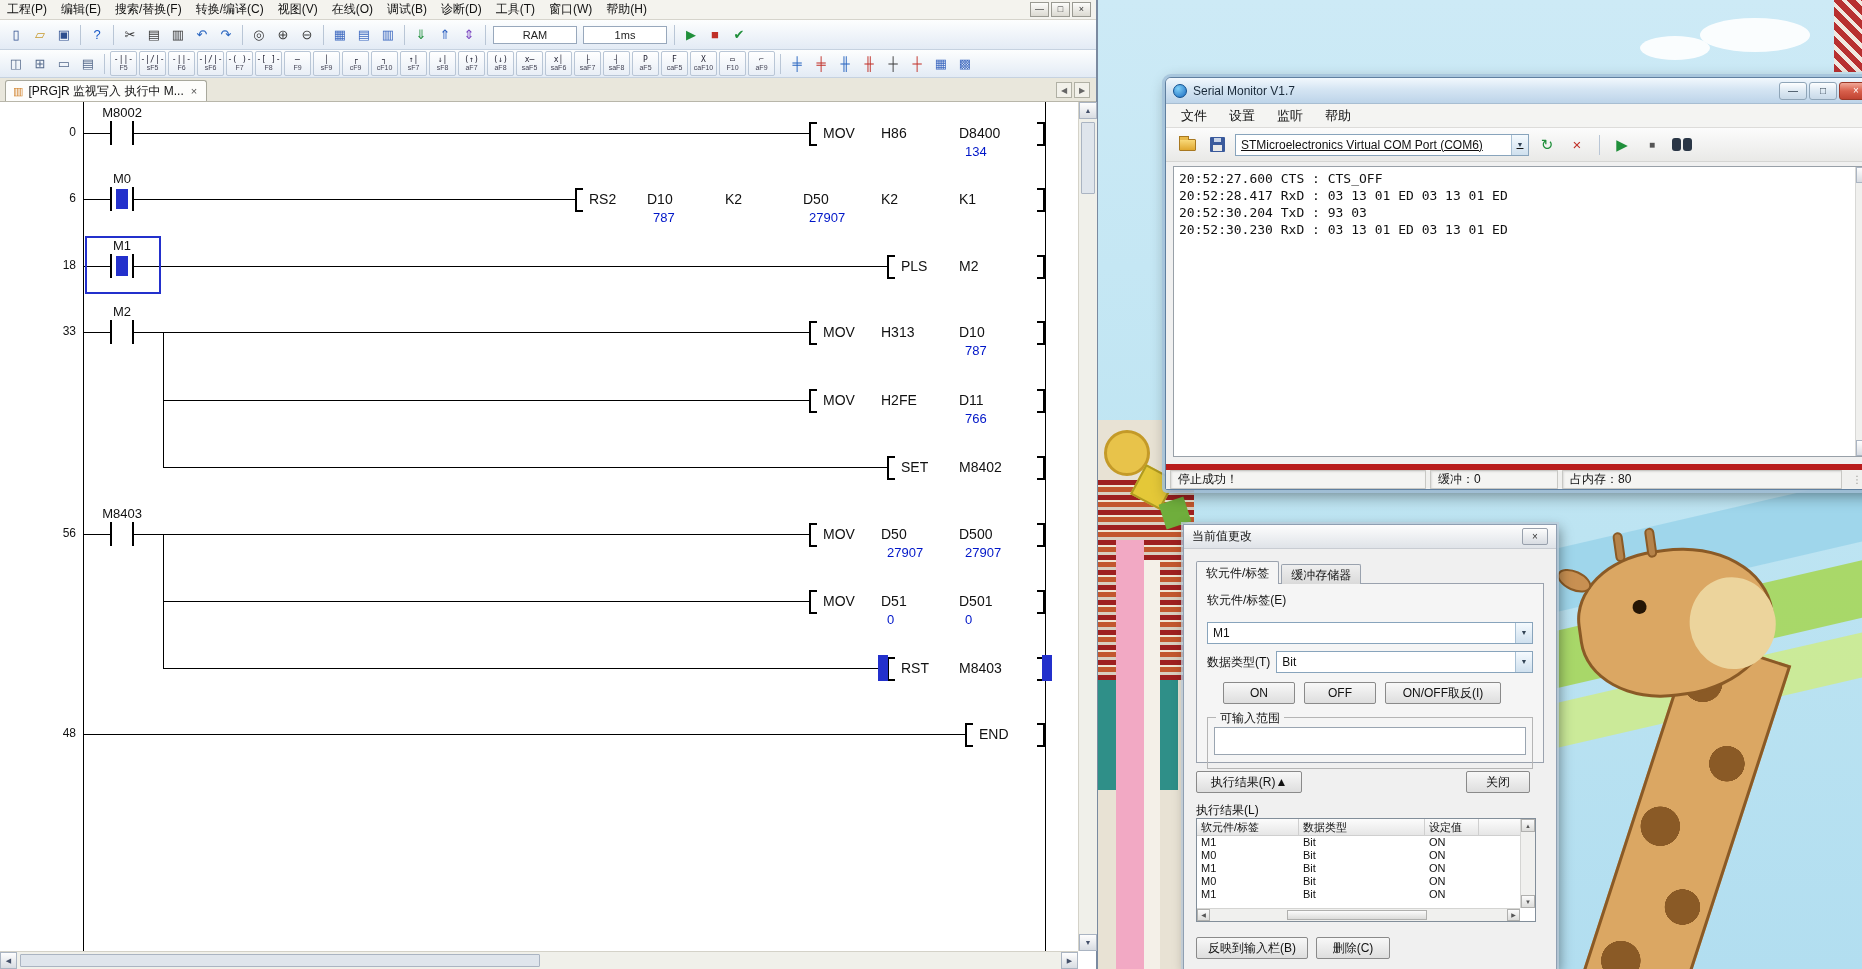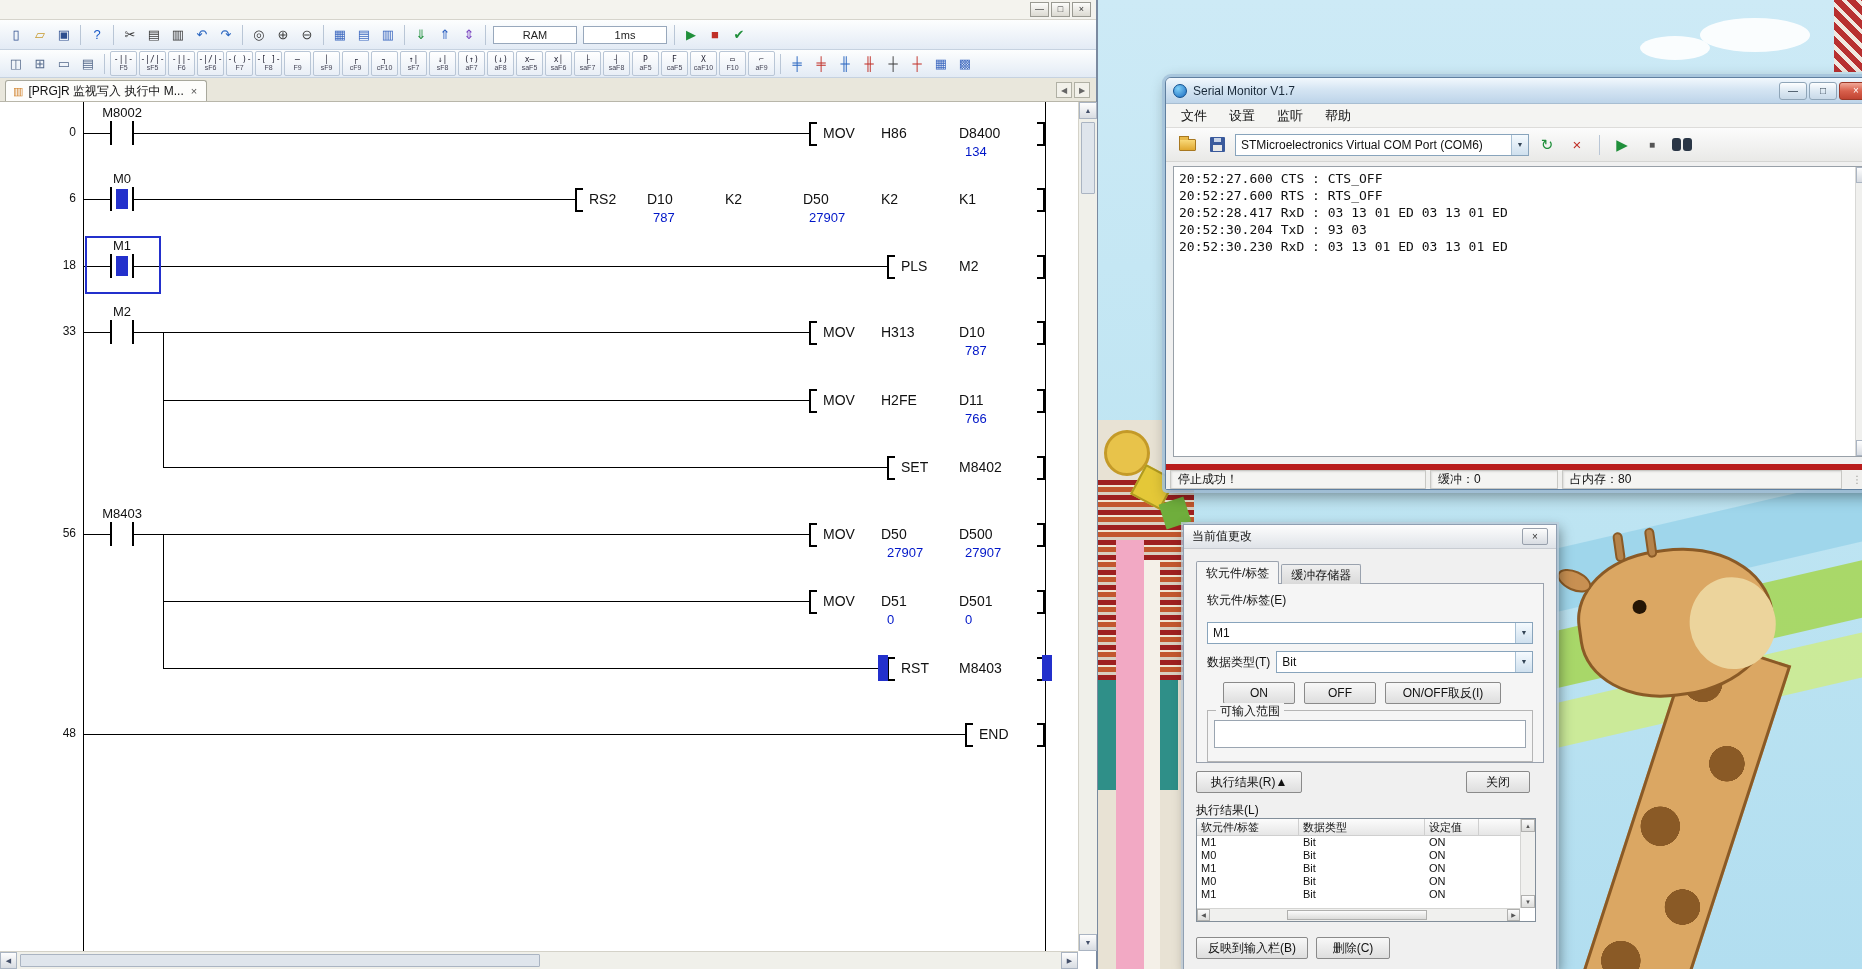--- a/index.html
+++ b/index.html
@@ -108,21 +108,21 @@
   .stb.close { width:34px; color:#fff; border-color:#9a3828; background:linear-gradient(#f0a898,#d8604c 50%,#c04432); }
   .st-menu { height:24px; display:flex; align-items:center; background:#f4f4f2; border-bottom:1px solid #dddcda; font-size:13px; padding-left:4px; }
   .st-menu span { padding:3px 11px; }
   .st-tools { height:34px; display:flex; align-items:center; gap:6px; background:linear-gradient(#fcfcfc,#e9e9e7);
       border-bottom:1px solid #d5d5d3; padding:0 9px; }
   .ic-folder { width:17px; height:12px; background:linear-gradient(#f8d878,#e0a830); border:1px solid #a87820; border-radius:1px; position:relative; }
   .ic-folder::before { content:""; position:absolute; top:-4px; left:-1px; width:8px; height:3px; background:#e8b848; border:1px solid #a87820; border-bottom:none; }
   .ic-floppy { width:15px; height:15px; background:#3a5a9c; position:relative; border-radius:1px; }
   .ic-floppy::before { content:""; position:absolute; left:3px; bottom:1px; width:9px; height:6px; background:#e8e8e8; }
   .ic-floppy::after { content:""; position:absolute; left:4px; top:1px; width:7px; height:4px; background:#c8d4e8; }
-  .combo { width:294px; height:22px; background:#fff; border:1px solid #88a4bc; display:flex; align-items:center; font-size:12px; }
+  .combo { width:294px; height:22px; background:#fff; border:1px solid #88a4bc; display:flex; align-items:center; font-size:12px;text-decoration:underline; }
   .combo .tx { flex:1; padding:0 5px; white-space:nowrap; overflow:hidden; }
   .combo .da { width:17px; height:20px; background:linear-gradient(#f5fafe,#cfe0ee); border-left:1px solid #a8c0d4;
                text-align:center; font-size:7px; line-height:19px; color:#345; }
   .ic-txt { font-size:15px; line-height:1; }
   .ic-binoc { width:20px; height:13px; position:relative; }
   .ic-binoc::before,.ic-binoc::after { content:""; position:absolute; top:0; width:9px; height:13px; background:#2a3646; border-radius:3px; }
   .ic-binoc::before { left:0; } .ic-binoc::after { right:0; }
   .st-log { position:absolute; left:7px; right:7px; top:88px; bottom:32px; background:#fff; border:1px solid #98a0a8;
       font-family:"DejaVu Sans Mono",monospace; font-size:13px; padding:3px 22px 3px 5px; overflow:hidden; }
   .logline { line-height:17px; white-space:pre; }
@@ -148,21 +148,21 @@
   .fld-label { display:block; margin-bottom:13px; }
   .dcombo { height:22px; background:#fff; border:1px solid #88a4bc; display:flex; align-items:center; }
   .dcombo .tx { flex:1; padding:0 5px; }
   .dcombo .da { width:17px; height:20px; background:linear-gradient(#f5fafe,#cfe0ee); border-left:1px solid #a8c0d4;
       text-align:center; font-size:7px; line-height:19px; color:#345; }
   .row-inline { display:flex; align-items:center; margin-top:7px; gap:6px; }
   .btnrow { display:flex; gap:9px; margin-top:9px; padding-left:16px; }
   .btn { border:1px solid #8a8a8a; border-radius:2px; background:linear-gradient(#f8f8f8,#dedede);
       text-align:center; font-size:12px; height:22px; line-height:20px; }
   .b-on { width:72px; } .b-off { width:72px;text-align:center; } .b-tg { width:116px; }
-  .groupbox { border:1px solid #b5b5b5; position:relative; margin-top:6px; padding:9px 6px 6px; height:52px; }
+  .groupbox { border:1px solid #b5b5b5; position:relative; margin-top:13px; padding:9px 6px 6px; height:52px; }
   .legend { position:absolute; top:-8px; left:8px; background:#f5f5f5; padding:0 4px; }
   .range-input { background:#fff; border:1px solid #9aa5b1; height:28px; }
   .b-exec { position:absolute; left:12px; top:246px; width:106px; }
   .b-close { position:absolute; left:282px; top:246px; width:64px; }
   .exec-label { position:absolute; left:12px; top:277px; }
   .lv { position:absolute; left:12px; top:293px; width:340px; height:104px; background:#fff; border:1px solid #828e9a; overflow:hidden; }
   .lv-head { display:flex; height:17px; background:linear-gradient(#fcfcfc,#e6e6e6); border-bottom:1px solid #cfcfcf; }
   .lv-hc { border-right:1px solid #cfcfcf; padding:1px 4px; font-size:11px; line-height:14px; white-space:nowrap; overflow:hidden; }
   .c1 { width:102px; } .c2 { width:126px; } .c3 { width:54px; }
   .lv-row { display:flex; height:13px; font-size:11px; line-height:13px; }
@@ -196,20 +196,33 @@
   <div class="wp-art-teal"></div>
 </div>
 <div class="wp wp-kite1"></div>
 <div class="wp wp-kite2"></div>
 <div class="wp wp-pink"></div>
 <div class="wp wp-white"></div>
 <div class="wp wp-corner"></div>
 
 <div class="win-plc">
   <div class="menubar">
+    <span style="display:flex">
+        <span class="menu-item">工程(P)</span>
+        <span class="menu-item">编辑(E)</span>
+        <span class="menu-item">搜索/替换(F)</span>
+        <span class="menu-item">转换/编译(C)</span>
+        <span class="menu-item">视图(V)</span>
+        <span class="menu-item">在线(O)</span>
+        <span class="menu-item">调试(B)</span>
+        <span class="menu-item">诊断(D)</span>
+        <span class="menu-item">工具(T)</span>
+        <span class="menu-item">窗口(W)</span>
+        <span class="menu-item">帮助(H)</span>
+      </span>
     <span class="win-ctrls">
       <span class="wc">—</span>
       <span class="wc">□</span>
       <span class="wc">×</span>
     </span>
   </div>
 
   <div class="tbar tbar1">
       <span class="tb-btn" style="color: rgb(47, 79, 143);">▯</span>
       <span class="tb-btn" style="color: rgb(199, 154, 46);">▱</span>
@@ -592,21 +605,20 @@
       </span>
     <span class="tb-btn">
         <span class="ic-txt" style="color:#555;font-size:10px">■</span>
       </span>
     <span class="tb-btn">
         <span class="ic-binoc"></span>
       </span>
   </div>
   <div class="st-log">
       <div class="logline">20:52:27.600 CTS : CTS_OFF</div>
-      <div class="logline">20:52:27.600 RTS : RTS_OFF</div>
       <div class="logline">20:52:28.417 RxD : 03 13 01 ED 03 13 01 ED</div>
       <div class="logline">20:52:30.204 TxD : 93 03</div>
       <div class="logline">20:52:30.230 RxD : 03 13 01 ED 03 13 01 ED</div>
     </div>
   <div class="st-vsb">
     <span class="sbb" style="left:0;top:0;width:16px;height:16px;line-height:14px">▲</span>
     <span class="sbb" style="left:0;bottom:0;width:16px;height:16px;line-height:14px">▼</span>
   </div>
   <div class="st-status">
     <span class="st-cell" style="width:256px">停止成功！</span>

